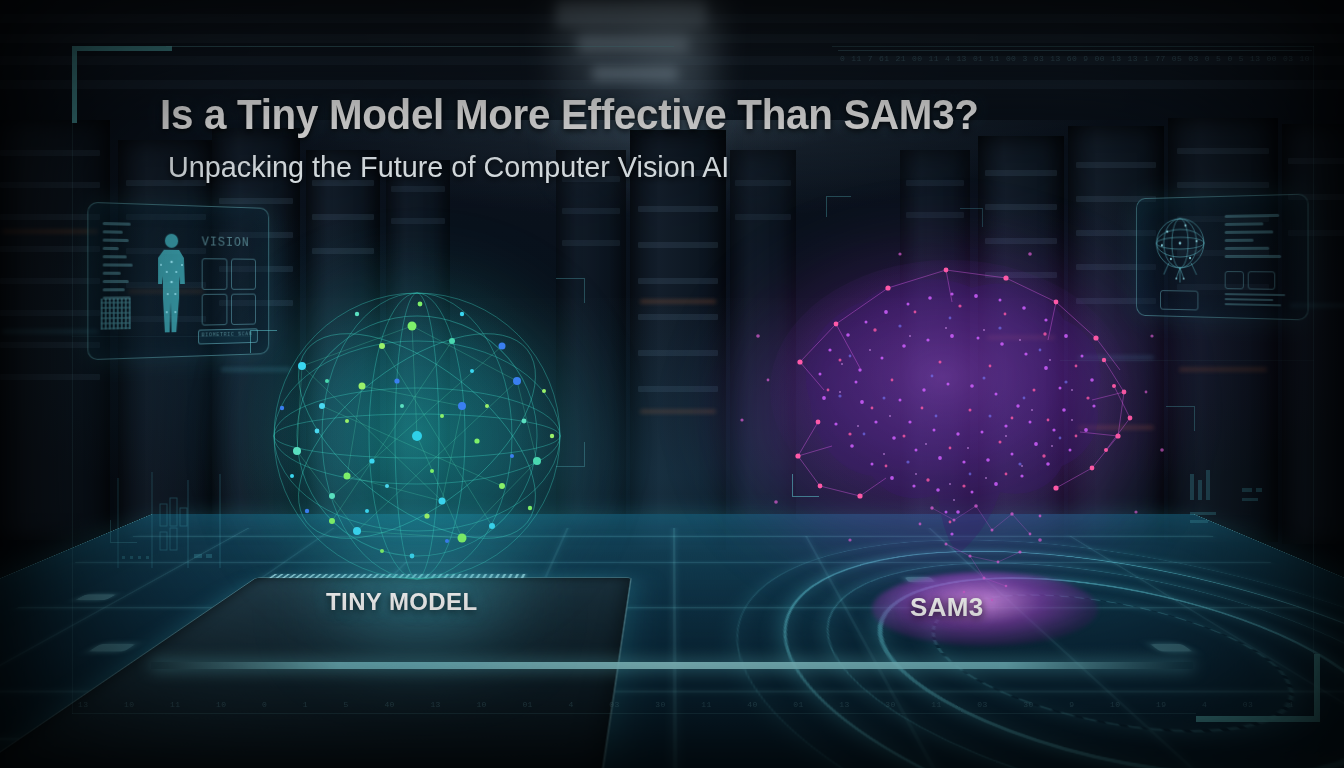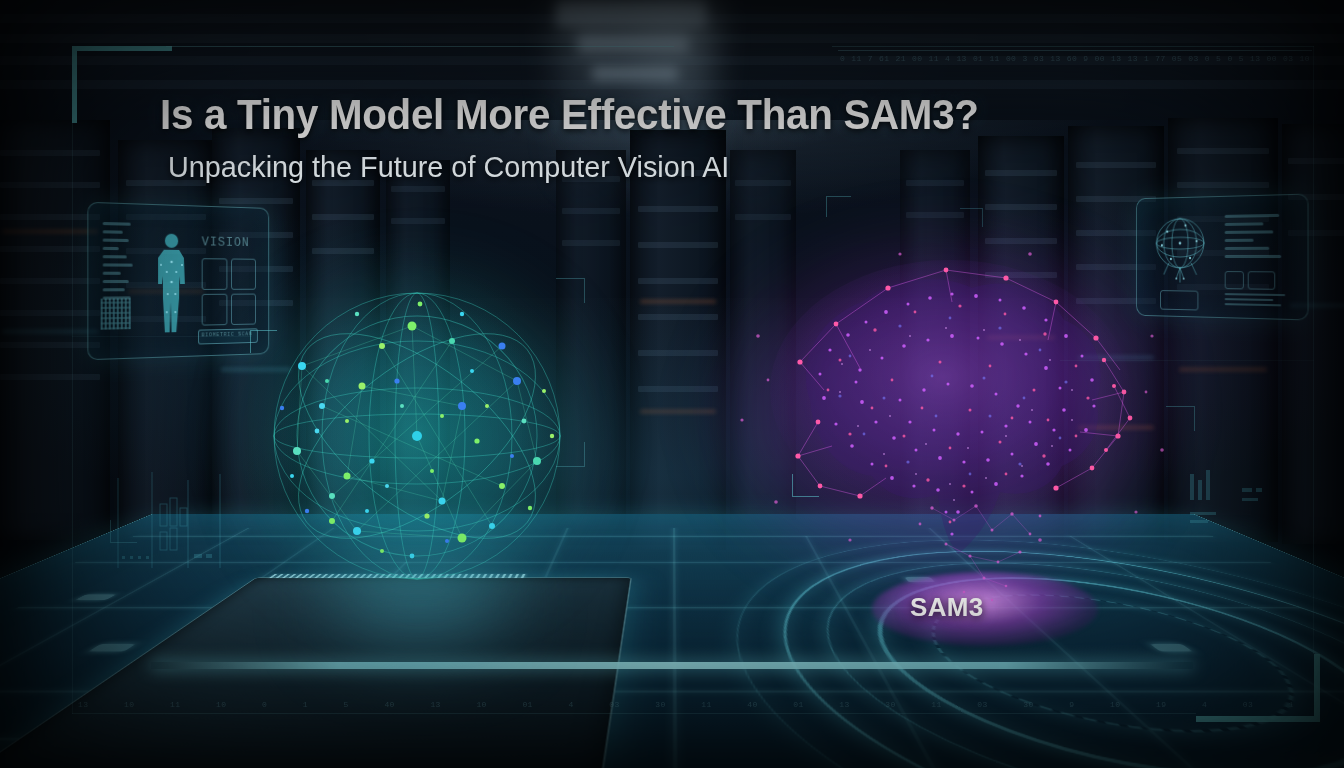--- a/index.html
+++ b/index.html
@@ -868,16 +868,17 @@
     <span>10</span>
     <span>19</span>
     <span>4</span>
     <span>03</span>
     <span>1</span>
   </div>
 
   <div class="title" style="left:160px;top:88px;font-size:42px;line-height:54px;transform:scaleX(.96);transform-origin:left center;">Is a Tiny Model More Effective Than SAM3?</div>
   <div class="subtitle" style="left:168px;top:146px;font-size:30px;line-height:42px;font-weight:400;transform:scaleX(.96);transform-origin:left center;">Unpacking the Future of Computer Vision AI</div>
 
+  <div class="label-chip" style="left:326px;top:588px;font-size:24px;">TINY MODEL</div>
   <div class="label-sam" style="left:910px;top:592px;font-size:26px;">SAM3</div>
 
   <div class="vig"></div>
 </div>
 
 </body></html>

